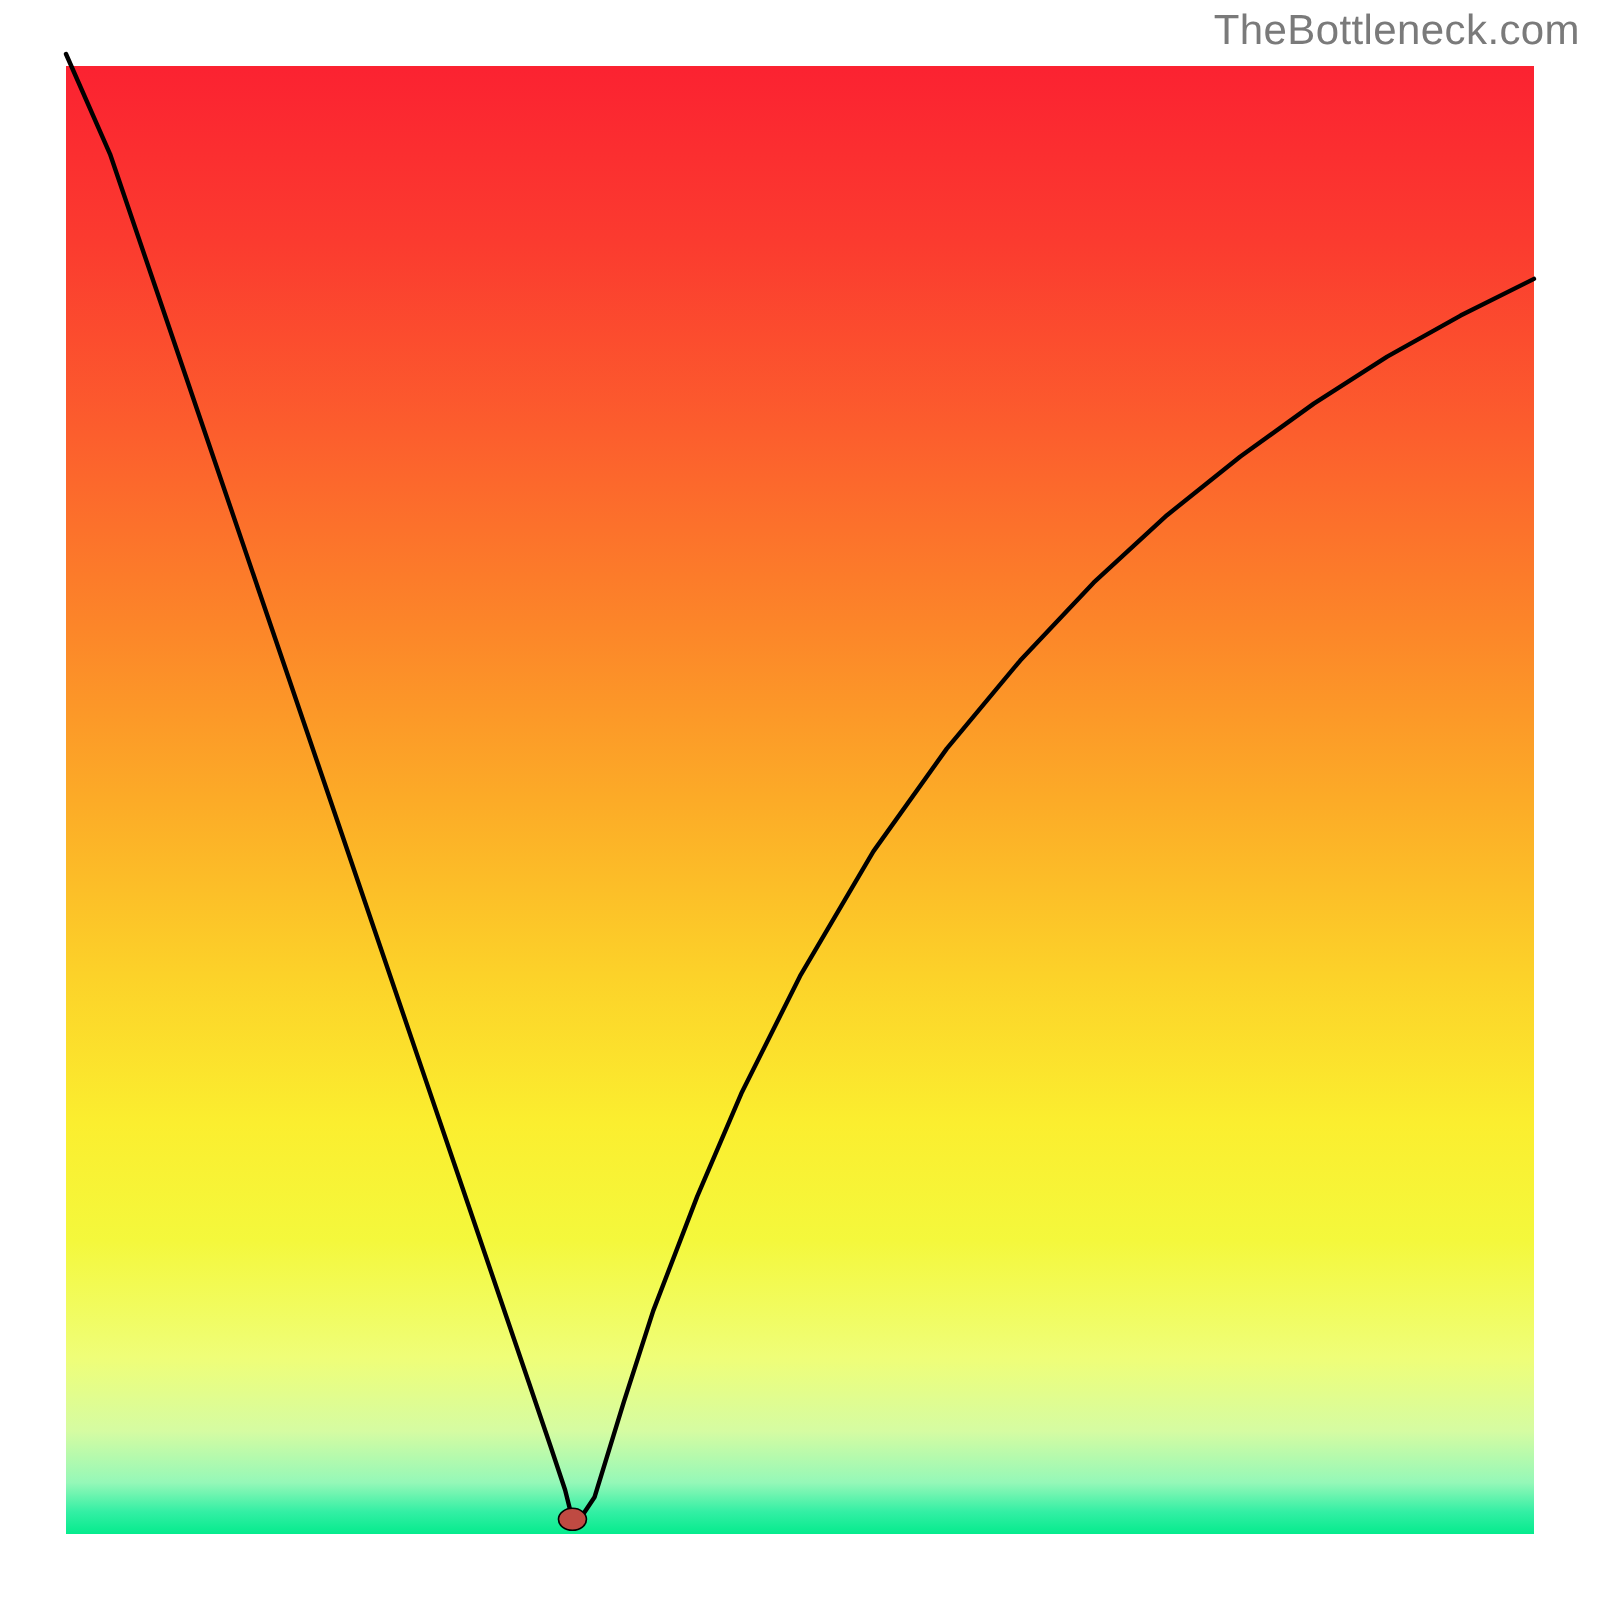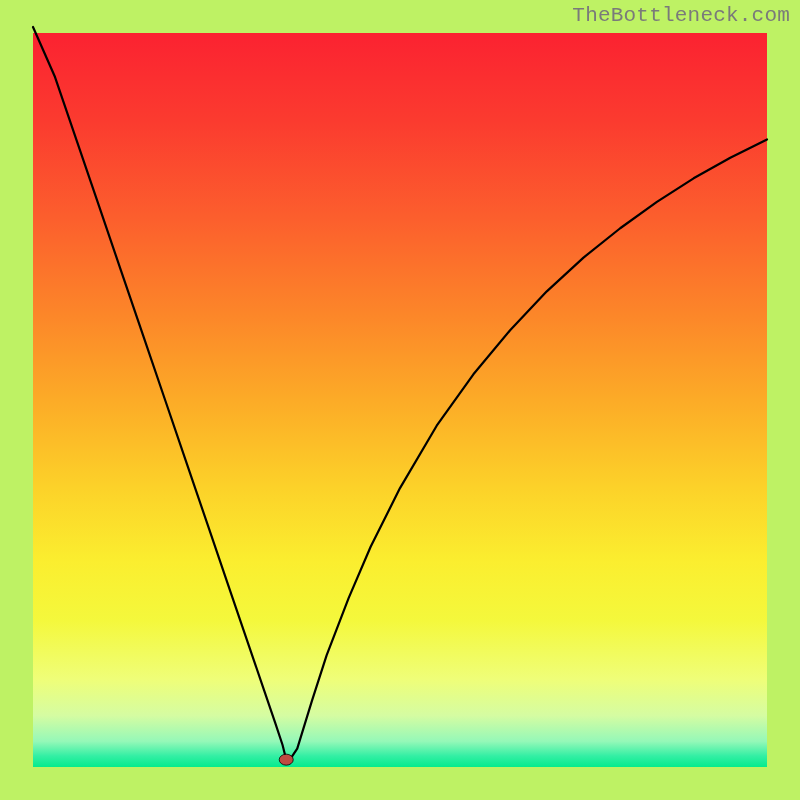--- a/index.html
+++ b/index.html
@@ -8,22 +8,21 @@
     width: 800px;
     height: 800px;
     overflow: hidden;
     background: #000;
     font-family: Arial, Helvetica, sans-serif;
   }
   .frame {
     position: relative;
     width: 800px;
     height: 800px;
-    background: #bef264;
-    font-family: Liberation Mono, monospace;
+    background: #ffffff;
   }
   .watermark {
     position: absolute;
     top: 4px;
     right: 10px;
     color: #7a7a7a;
     font-size: 21px;
     font-weight: 400;
     letter-spacing: 0.2px;
     z-index: 5;

